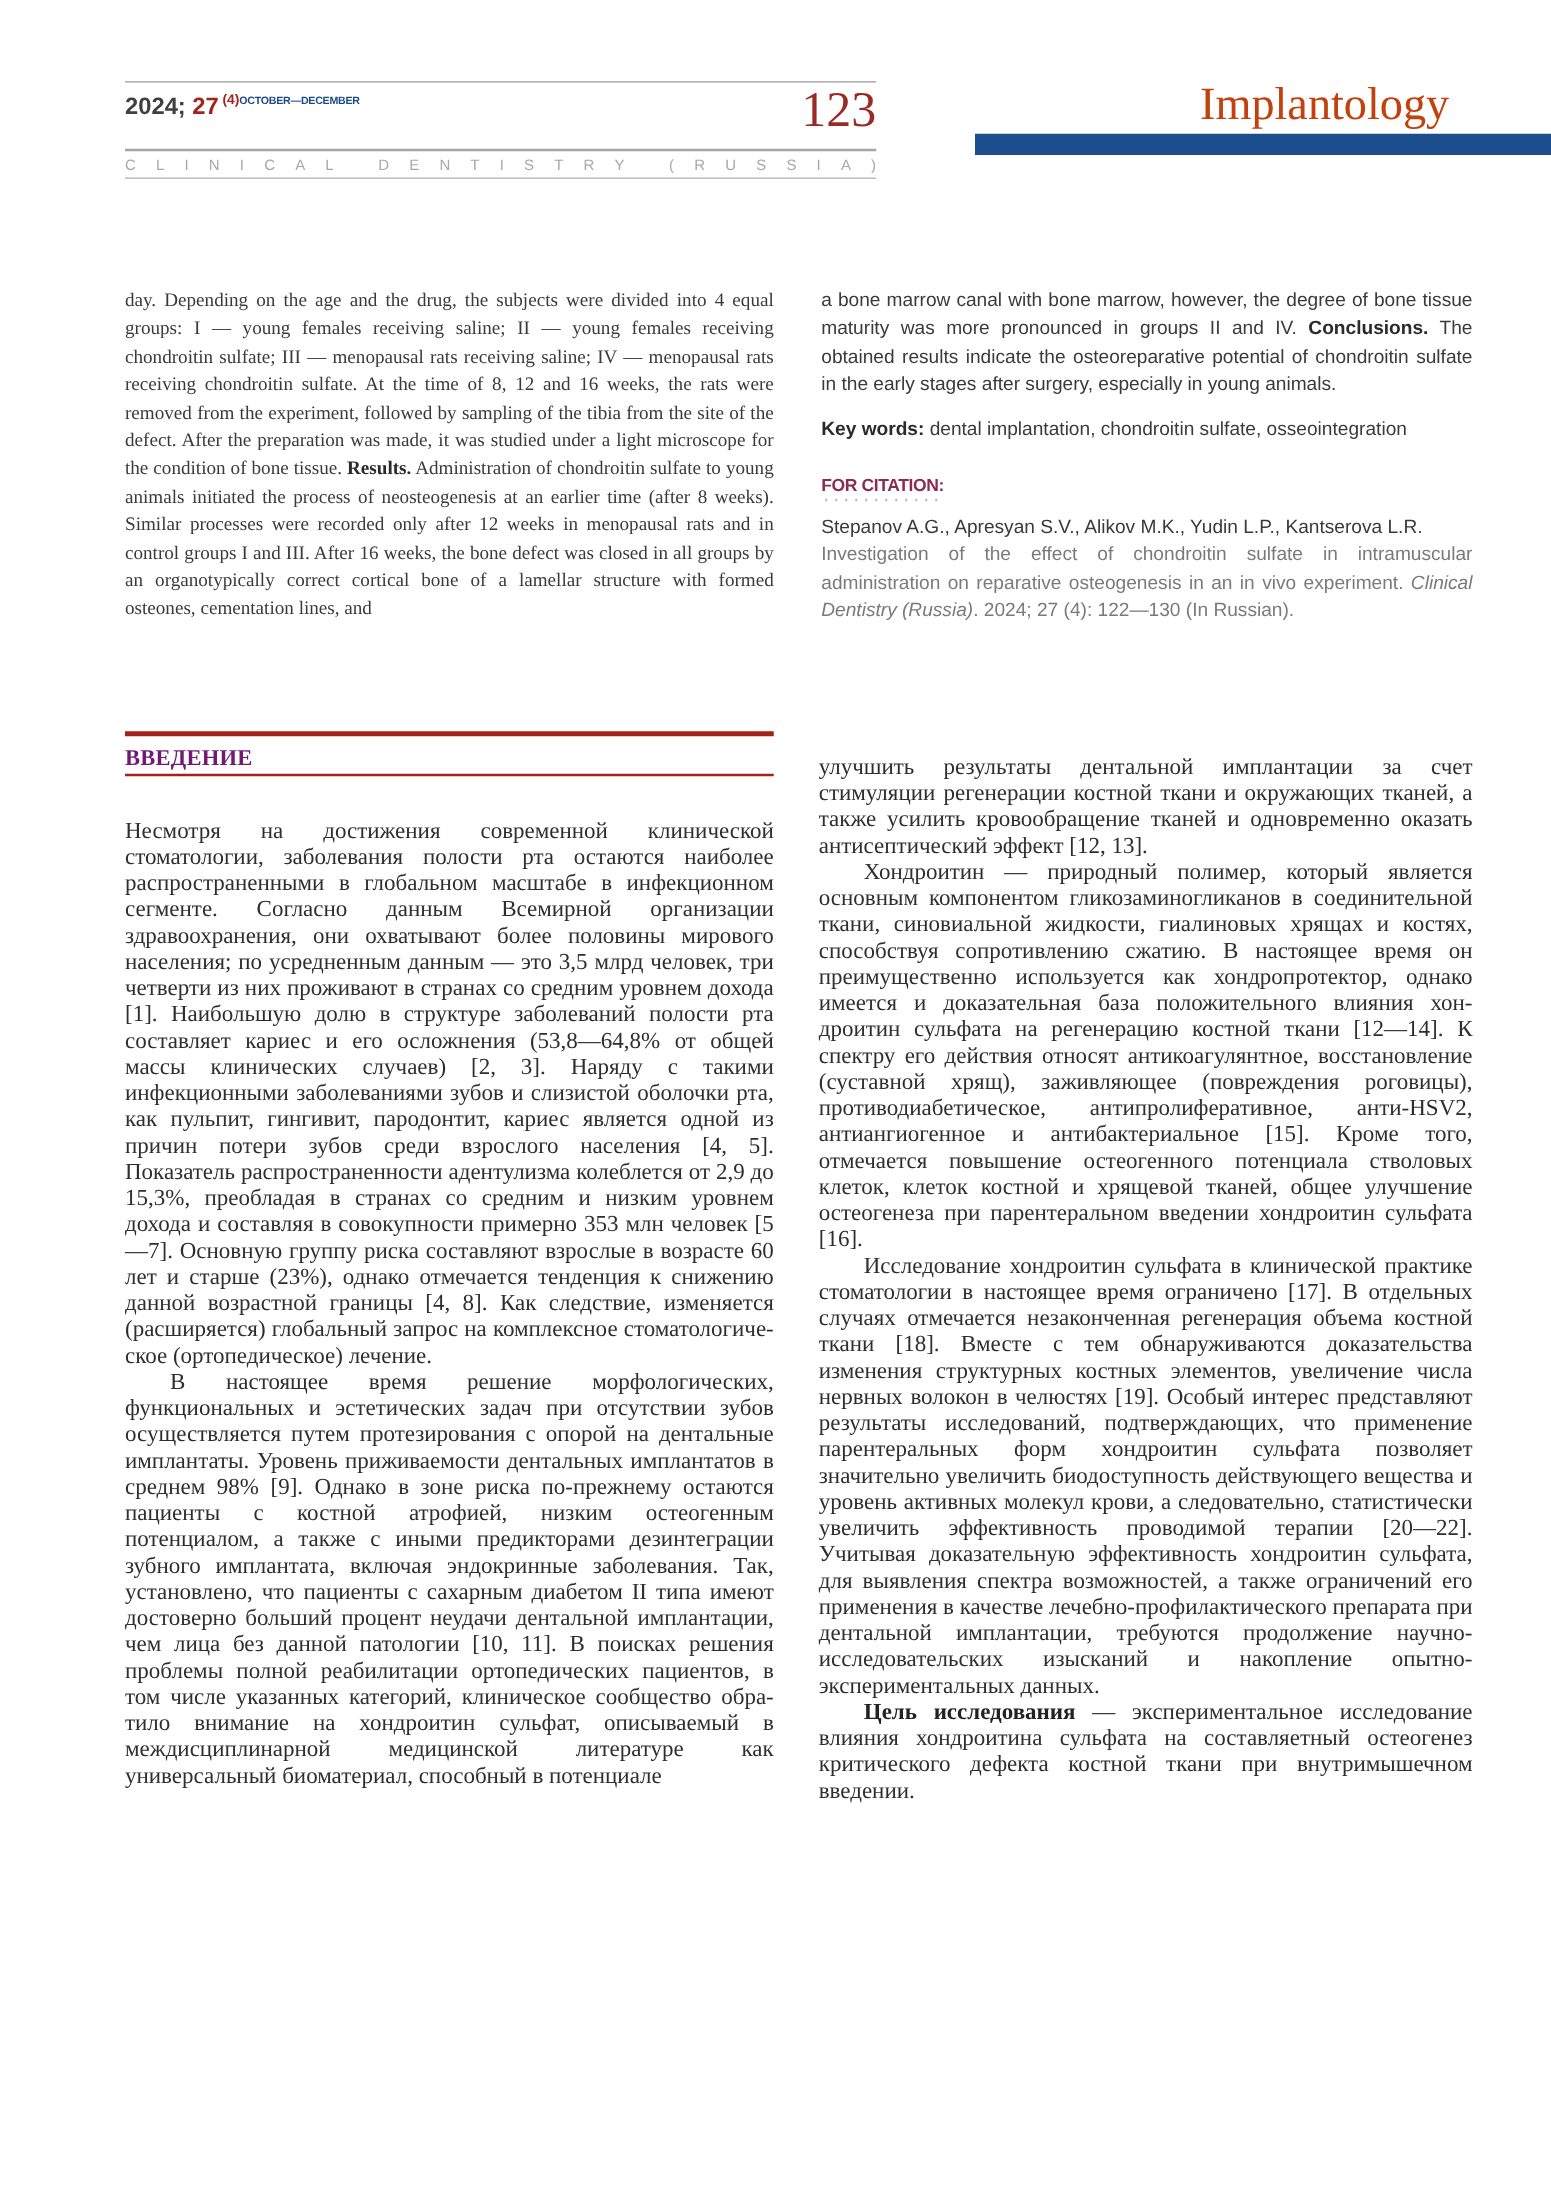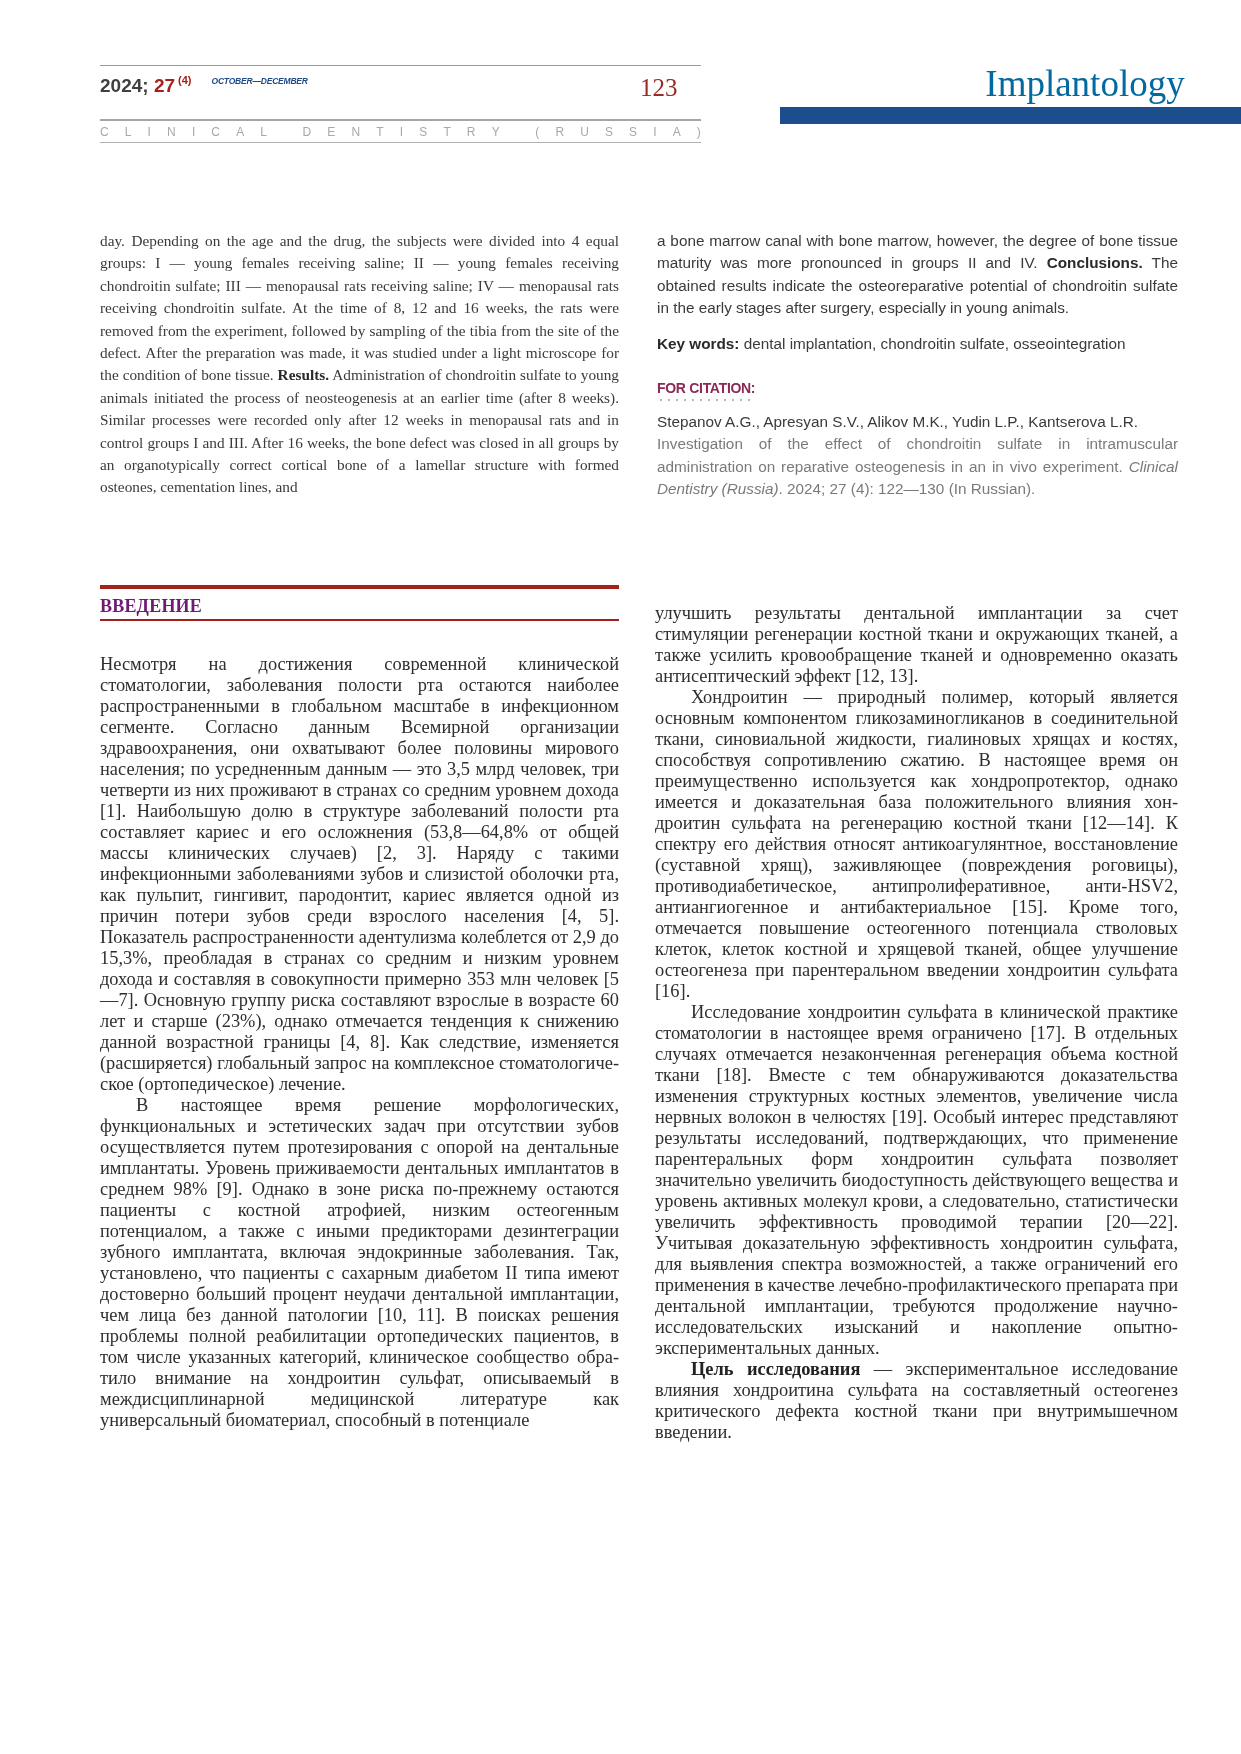--- a/index.html
+++ b/index.html
@@ -6,24 +6,24 @@
   body { width: 1241px; height: 1754px; position: relative; overflow: hidden; color: #2a2a2a; }
 
   
   .hdr-rule-top { position: absolute; left: 100px; top: 65px; width: 601px; height: 1px; background: #9a9a9a; }
   .hdr-rule-mid { position: absolute; left: 100px; top: 119px; width: 601px; height: 2px; background: #a5a5a5; }
   .hdr-rule-bot { position: absolute; left: 100px; top: 142px; width: 601px; height: 1px; background: #b0b0b0; }
   .hdr-issue { position: absolute; left: 100px; top: 68px; font-family: "Liberation Sans", sans-serif; font-weight: bold; font-size: 19px; line-height: 24px; white-space: nowrap; }
   .hdr-issue .year { color: #404040; }
   .hdr-issue .vol { color: #a3231c; }
   .hdr-issue .num { color: #a3231c; font-size: 11px; vertical-align: 8px; margin-left: 3px; }
-  .hdr-issue .period { color: #1d4a86; font-size: 8.5px; font-style: italic; vertical-align: 8px; margin-left: 20px; letter-spacing: -0.2px; }
-  .hdr-page { position: absolute; left: 640px; top: 66px; width: 61px; text-align: left; font-family: "Liberation Serif", serif; font-size: 25px; line-height: 44px; color: #9a2a24; }
+  .hdr-issue .period { color: #1d4a86; font-size: 8.5px; vertical-align: 8px; margin-left: 0; letter-spacing: -0.2px; }
+  .hdr-page { position: absolute; left: 640px; top: 66px; width: 61px; text-align: right; font-family: "Liberation Serif", serif; font-size: 40px; line-height: 44px; color: #9a2a24; }
   .hdr-journal { position: absolute; left: 100px; top: 123px; width: 601px; display: flex; justify-content: space-between; font-family: "Liberation Sans", sans-serif; font-size: 12px; line-height: 18px; color: #a8a8a8; }
-  .hdr-section { position: absolute; left: 960px; top: 62px; width: 250px; text-align: center; font-family: "Liberation Serif", serif; font-size: 37px; line-height: 44px; color: #0369a1; white-space: nowrap; }
+  .hdr-section { position: absolute; left: 960px; top: 62px; width: 250px; text-align: left; font-family: "Liberation Serif", serif; font-size: 37px; line-height: 44px; color: #c2410c; white-space: nowrap; }
   .hdr-bar { position: absolute; left: 780px; top: 107px; width: 461px; height: 17px; background: #1c4e8e; }
 
   
   .abs { position: absolute; font-family: "Liberation Sans", sans-serif; font-size: 15.3px; line-height: 22.4px; color: #3a3a3a; text-align: justify; }
   .abs b { color: #2a2a2a; }
   .abs-left { left: 100px; top: 230px; width: 519px; font-family: Liberation Serif, serif; }
   .abs-right { left: 657px; top: 230px; width: 521px; }
   .keywords { position: absolute; left: 657px; top: 333px; width: 540px; font-family: "Liberation Sans", sans-serif; font-size: 15.3px; line-height: 22px; color: #3a3a3a; white-space: nowrap; }
   .keywords b { color: #2a2a2a; }
 

